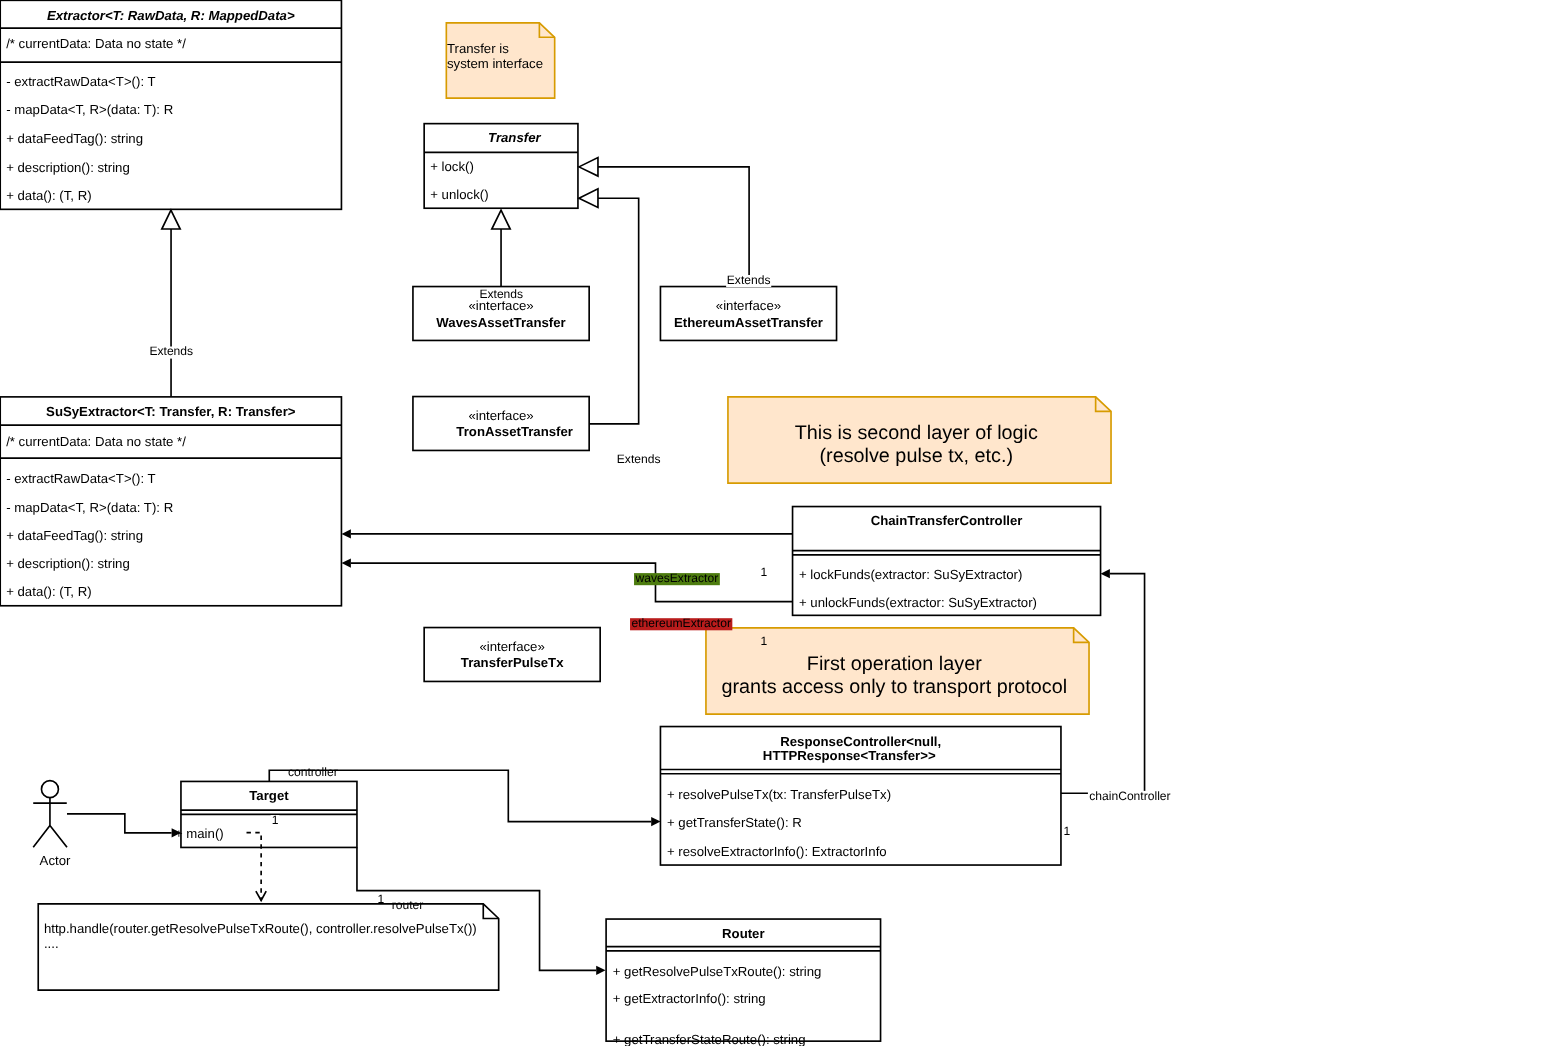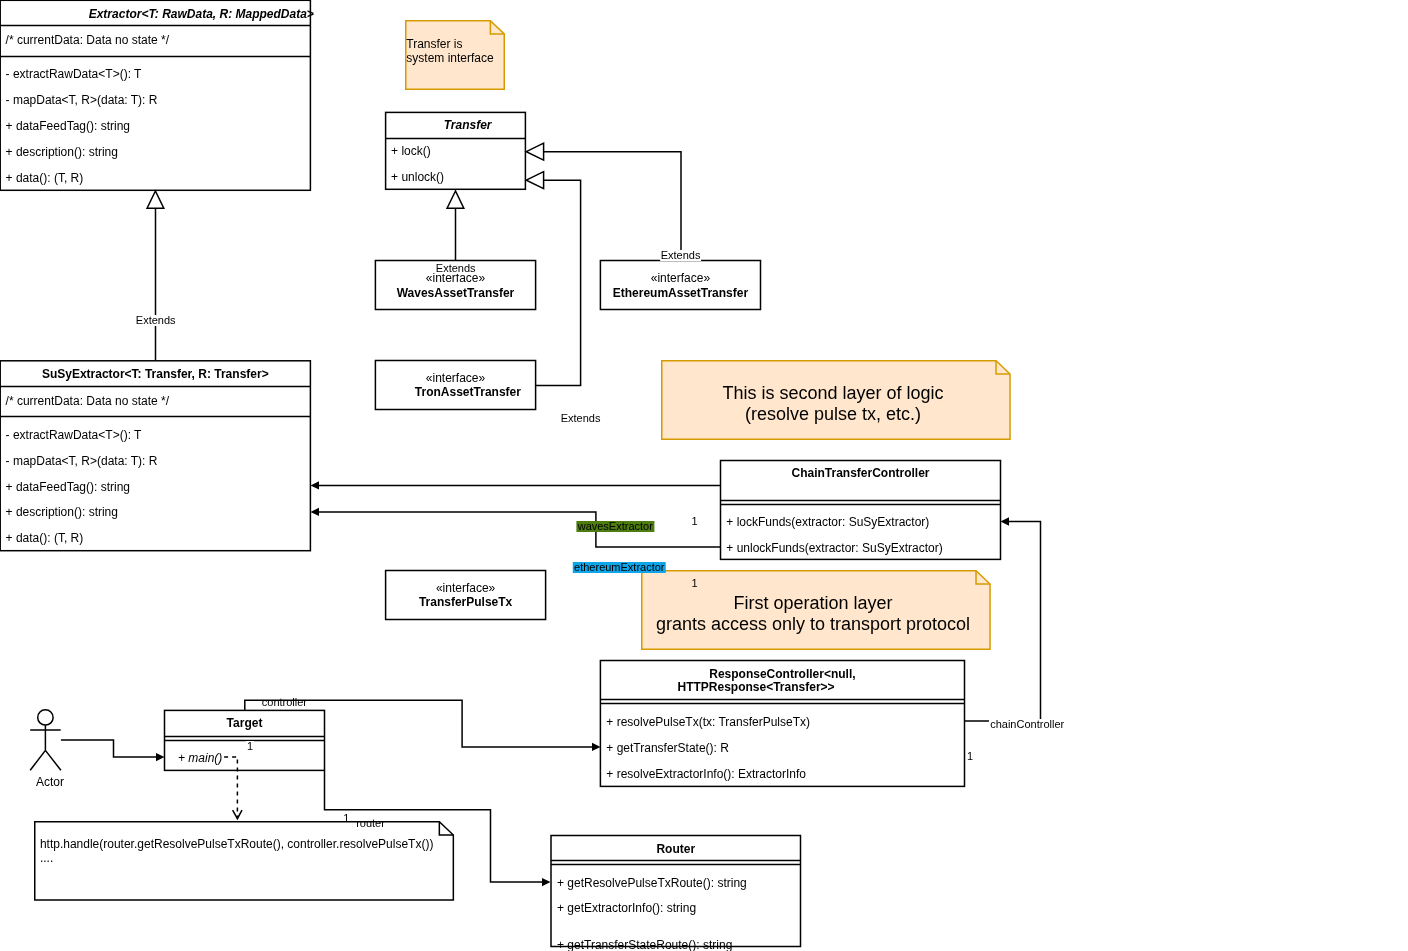--- a/index.html
+++ b/index.html
@@ -42,21 +42,21 @@
     <path d="M 600.4 699.5 L 964.5 699.5"></path>
     <path d="M 600.4 703.4 L 964.5 703.4"></path>
     <rect x="164.5" y="710.4" width="160" height="60"></rect>
     <path d="M 164.5 736.5 L 324.5 736.5"></path>
     <path d="M 164.5 740.4 L 324.5 740.4"></path>
     <rect x="551" y="835.5" width="249.5" height="111"></rect>
     <path d="M 551 860.5 L 800.5 860.5"></path>
     <path d="M 551 864.4 L 800.5 864.4"></path>
   </g>
 </svg>
-<div class="title it" style="left:0.2px;width:310.2px;top:7.90px;padding-left:46px;">Extractor&lt;T: RawData, R: MappedData&gt;</div>
+<div class="title it" style="left:0.2px;width:310.2px;top:7.90px;">Extractor&lt;T: RawData, R: MappedData&gt;</div>
 <div class="row" style="left:5.60px;top:34.00px;">/* currentData: Data no state */</div>
 <div class="row" style="left:5.60px;top:68.00px;">- extractRawData&lt;T&gt;(): T</div>
 <div class="row" style="left:5.60px;top:94.00px;">- mapData&lt;T, R&gt;(data: T): R</div>
 <div class="row" style="left:5.60px;top:120.00px;">+ dataFeedTag(): string</div>
 <div class="row" style="left:5.60px;top:145.90px;">+ description(): string</div>
 <div class="row" style="left:5.60px;top:171.90px;">+ data(): (T, R)</div>
 <div class="title" style="left:0.2px;width:310.2px;top:368.40px;">SuSyExtractor&lt;T: Transfer, R: Transfer&gt;</div>
 <div class="row" style="left:5.60px;top:394.50px;">/* currentData: Data no state */</div>
 <div class="row" style="left:5.60px;top:428.50px;">- extractRawData&lt;T&gt;(): T</div>
 <div class="row" style="left:5.60px;top:454.50px;">- mapData&lt;T, R&gt;(data: T): R</div>
@@ -71,26 +71,26 @@
 <div class="stereo" style="left:600.4px;width:160.1px;top:272.30px;">«interface»</div>
 <div class="title" style="left:600.4px;width:160.1px;top:286.60px;">EthereumAssetTransfer</div>
 <div class="stereo" style="left:375.4px;width:160.2px;top:371.90px;">«interface»</div>
 <div class="title" style="left:375.4px;width:185px;top:386.20px;">TronAssetTransfer</div>
 <div class="stereo" style="left:385.6px;width:160px;top:581.90px;">«interface»</div>
 <div class="title" style="left:385.6px;width:160px;top:596.20px;">TransferPulseTx</div>
 <div class="title" style="left:720.5px;width:280px;top:466.80px;">ChainTransferController</div>
 <div class="row" style="left:726.30px;top:515.80px;">+ lockFunds(extractor: SuSyExtractor)</div>
 <div class="row" style="left:726.30px;top:542.00px;">+ unlockFunds(extractor: SuSyExtractor)</div>
 <div class="title" style="left:600.4px;width:364.1px;top:668.00px;">ResponseController&lt;null,</div>
-<div class="title" style="left:574px;width:364.1px;top:680.90px;">HTTPResponse&lt;Transfer&gt;&gt;</div>
+<div class="title" style="left:590px;width:364.1px;top:680.90px;">HTTPResponse&lt;Transfer&gt;&gt;</div>
 <div class="row" style="left:606.30px;top:716.00px;">+ resolvePulseTx(tx: TransferPulseTx)</div>
 <div class="row" style="left:606.30px;top:742.00px;">+ getTransferState(): R</div>
 <div class="row" style="left:606.30px;top:768.00px;">+ resolveExtractorInfo(): ExtractorInfo</div>
 <div class="title" style="left:164.5px;width:160px;top:717.30px;">Target</div>
-<div class="row" style="left:178px;top:752.20px;font-style:italic;">+ main()</div>
+<div class="row" style="left:159px;top:752.20px;">+ main()</div>
 <div class="title" style="left:551px;width:249.5px;top:842.80px;">Router</div>
 <div class="row" style="left:557.00px;top:877.10px;">+ getResolvePulseTxRoute(): string</div>
 <div class="row" style="left:557.00px;top:902.40px;">+ getExtractorInfo(): string</div>
 <div class="row" style="left:557.00px;top:939px;">+ getTransferStateRoute(): string</div>
 <div class="note" style="left:405.3px;top:20.2px;width:100px;height:69.9px;">
   <svg width="100" height="69.9" viewBox="0 0 100 69.9" style="position:absolute;left:0;top:0;overflow:visible">
     <path d="M 0.75 0.75 L 85.35 0.75 L 99.25 13.90 L 99.25 69.15 L 0.75 69.15 Z" fill="#FFE6CC" stroke="#D79B00" stroke-width="1.5" stroke-linejoin="miter"></path>
     <path d="M 85.35 0.75 L 85.35 13.90 L 99.25 13.90" fill="none" stroke="#D79B00" stroke-width="1.5"></path>
   </svg>
   <div class="ntxt" style="left:1px;top:15.80px;">Transfer is</div>
@@ -152,21 +152,21 @@
     <path d="M 224.1 756.9 L 237.4 756.9 L 237.4 818.6" stroke-dasharray="4 4"></path>
     <path d="M 232.6 810.1 L 237.4 818.6 L 242.0 810.1" fill="none"></path>
   </g>
 </svg>
 <div class="lbl" style="left:155.7px;top:270.82px;transform:translateX(-50%);background:#fff;padding:0 1px;font-size:11px;line-height:11px;">Extends</div>
 <div class="lbl" style="left:455.7px;top:218.52px;transform:translateX(-50%);background:#fff;padding:0 1px;font-size:11px;line-height:11px;">Extends</div>
 <div class="lbl" style="left:680.6px;top:205.82px;transform:translateX(-50%);background:#fff;padding:0 1px;font-size:11px;line-height:11px;">Extends</div>
 <div class="lbl" style="left:580.6px;top:368.82px;transform:translateX(-50%);background:#fff;padding:0 1px;font-size:11px;line-height:11px;">Extends</div>
 <div class="lbl" style="left:615.3px;top:477.32px;transform:translateX(-50%);background:#4d7c0f;padding:0 1px;font-size:11px;line-height:11px;">wavesExtractor</div>
 <div class="lbl" style="left:694.5px;top:472.12px;transform:translateX(-50%);font-size:11px;line-height:11px;">1</div>
-<div class="lbl" style="left:619.3px;top:517.82px;transform:translateX(-50%);background:#0ea5e9;padding:0 1px;font-size:11px;line-height:11px;">ethereumExtractor</div>
+<div class="lbl" style="left:619.3px;top:517.82px;transform:translateX(-50%);background:#b91c1c;padding:0 1px;font-size:11px;line-height:11px;">ethereumExtractor</div>
 <div class="lbl" style="left:694.5px;top:534.02px;transform:translateX(-50%);font-size:11px;line-height:11px;">1</div>
 <div class="lbl" style="left:1027.2px;top:675.32px;transform:translateX(-50%);background:#fff;padding:0 1px;font-size:11px;line-height:11px;">chainController</div>
 <div class="lbl" style="left:966.9px;top:707.42px;font-size:11px;line-height:11px;">1</div>
 <div class="lbl" style="left:284.4px;top:653.42px;transform:translateX(-50%);font-size:11px;line-height:11px;">controller</div>
 <div class="lbl" style="left:246.1px;top:697.12px;background:#fff;padding:0 1px;font-size:11px;line-height:11px;">1</div>
 <div class="lbl" style="left:370.5px;top:774.22px;transform:translateX(-50%);font-size:11px;line-height:11px;">router</div>
 <div class="lbl" style="left:343.2px;top:768.92px;font-size:11px;line-height:11px;">1</div>
 </div>
 
 </body></html>

